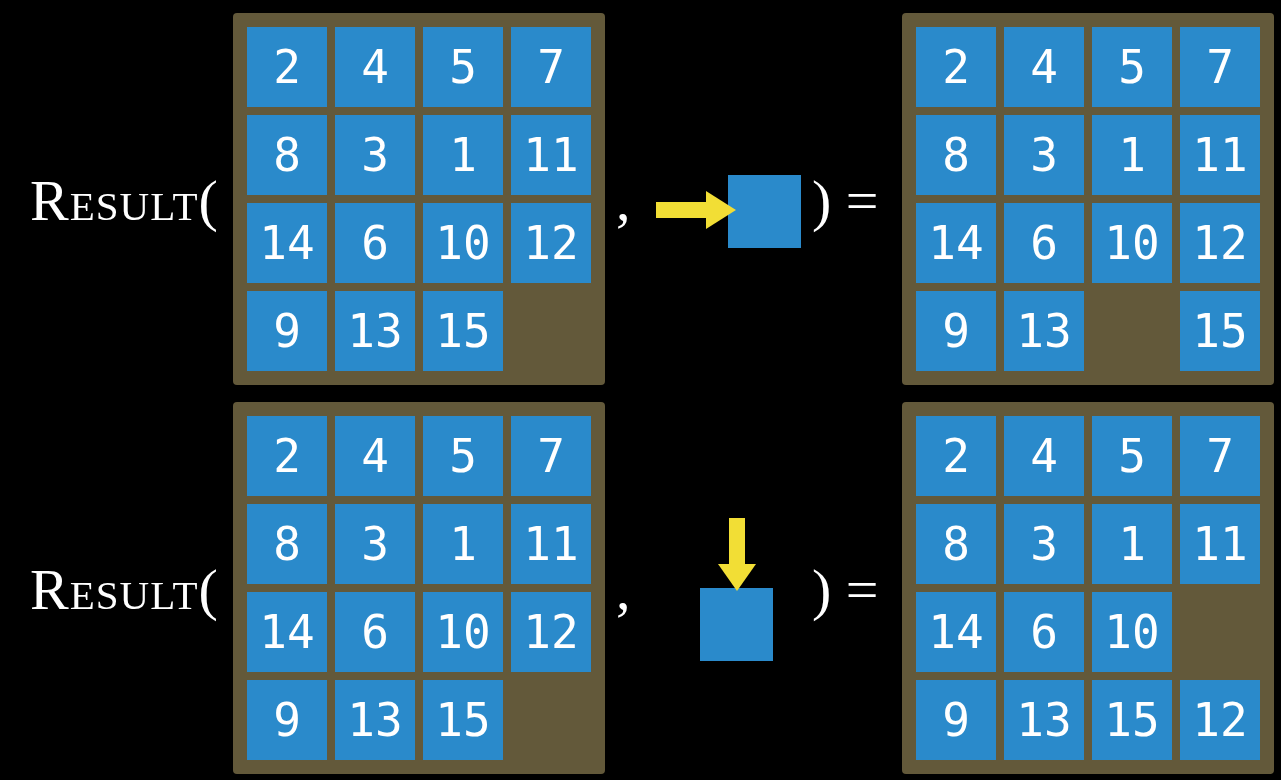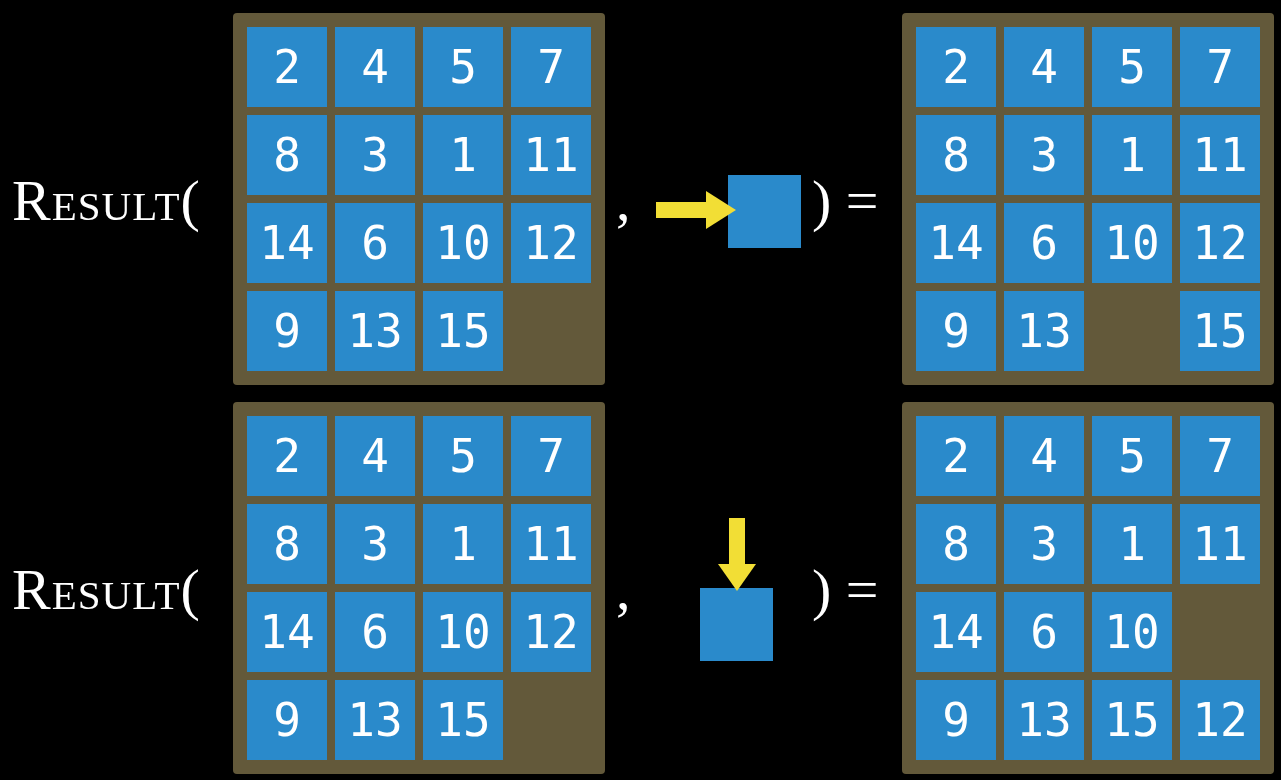--- a/index.html
+++ b/index.html
@@ -29,21 +29,21 @@
     position: absolute;
     top: 160px;
     height: 80px;
     display: flex;
     align-items: center;
     color: var(--text-white, #fff);
     font-family: "Liberation Serif", serif;
     font-size: 58px;
     white-space: pre;
   }
-  .fn-label { left: 12px; font-variant: small-caps; letter-spacing: 1px; }
+  .fn-label { left: 30px; font-variant: small-caps; letter-spacing: 1px; }
   .comma    { left: 616px; }
   .close    { left: 812px; }
 
   .board {
     position: absolute;
     top: 13px;
     width: 372px;
     height: 372px;
     box-sizing: border-box;
     padding: 14px;

